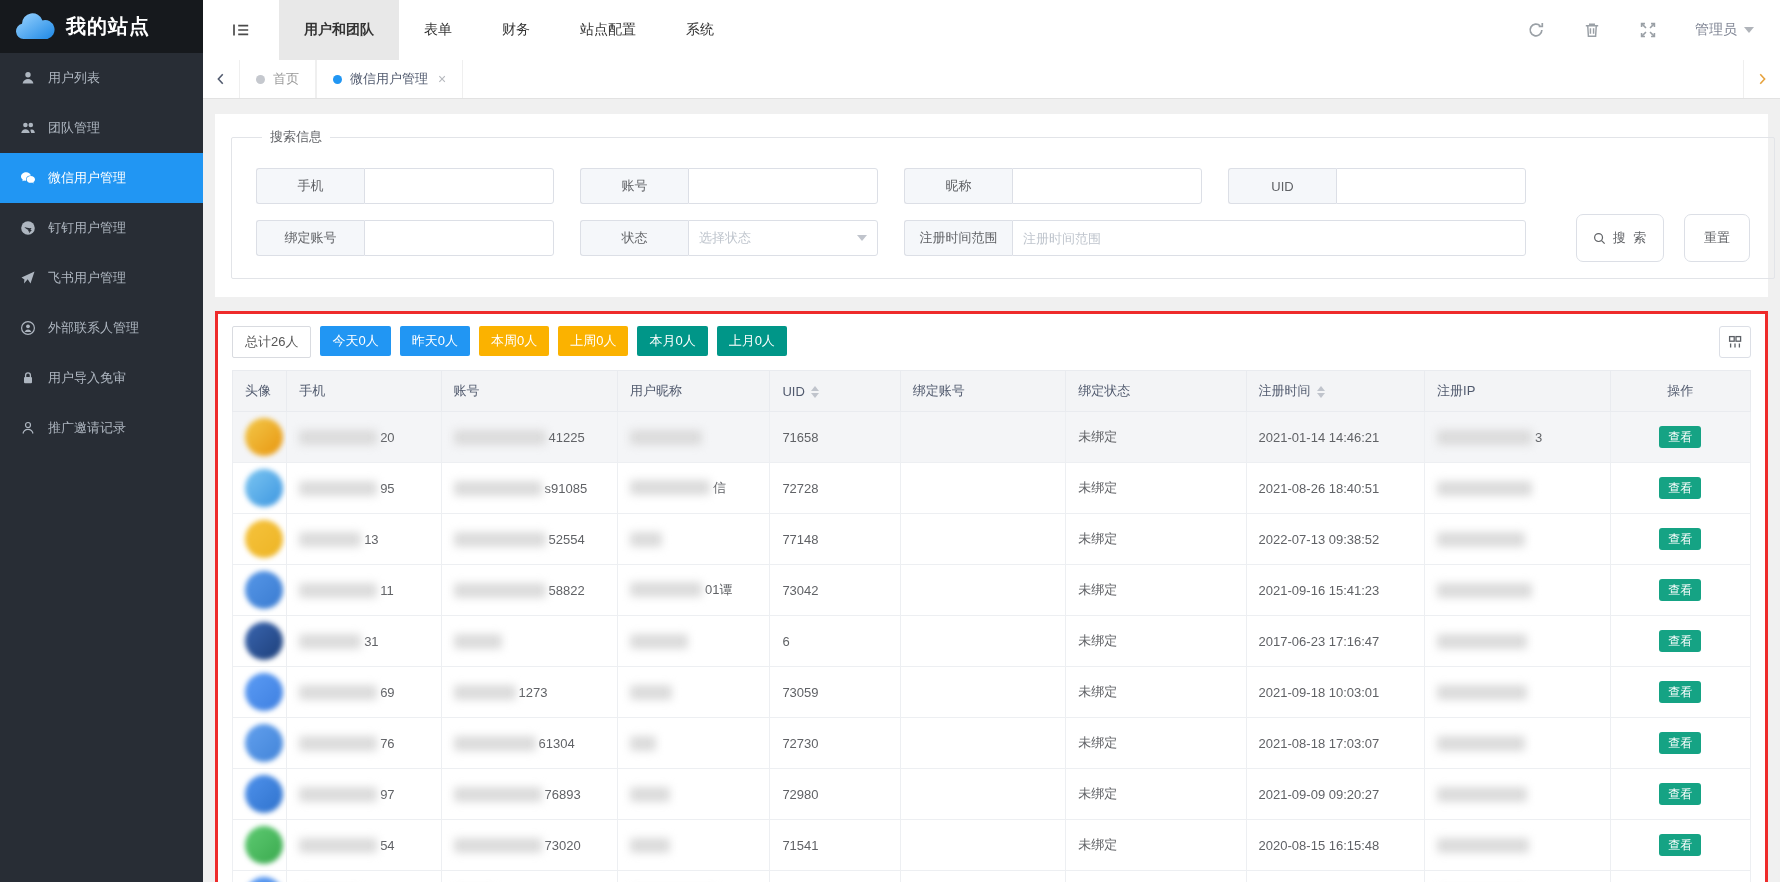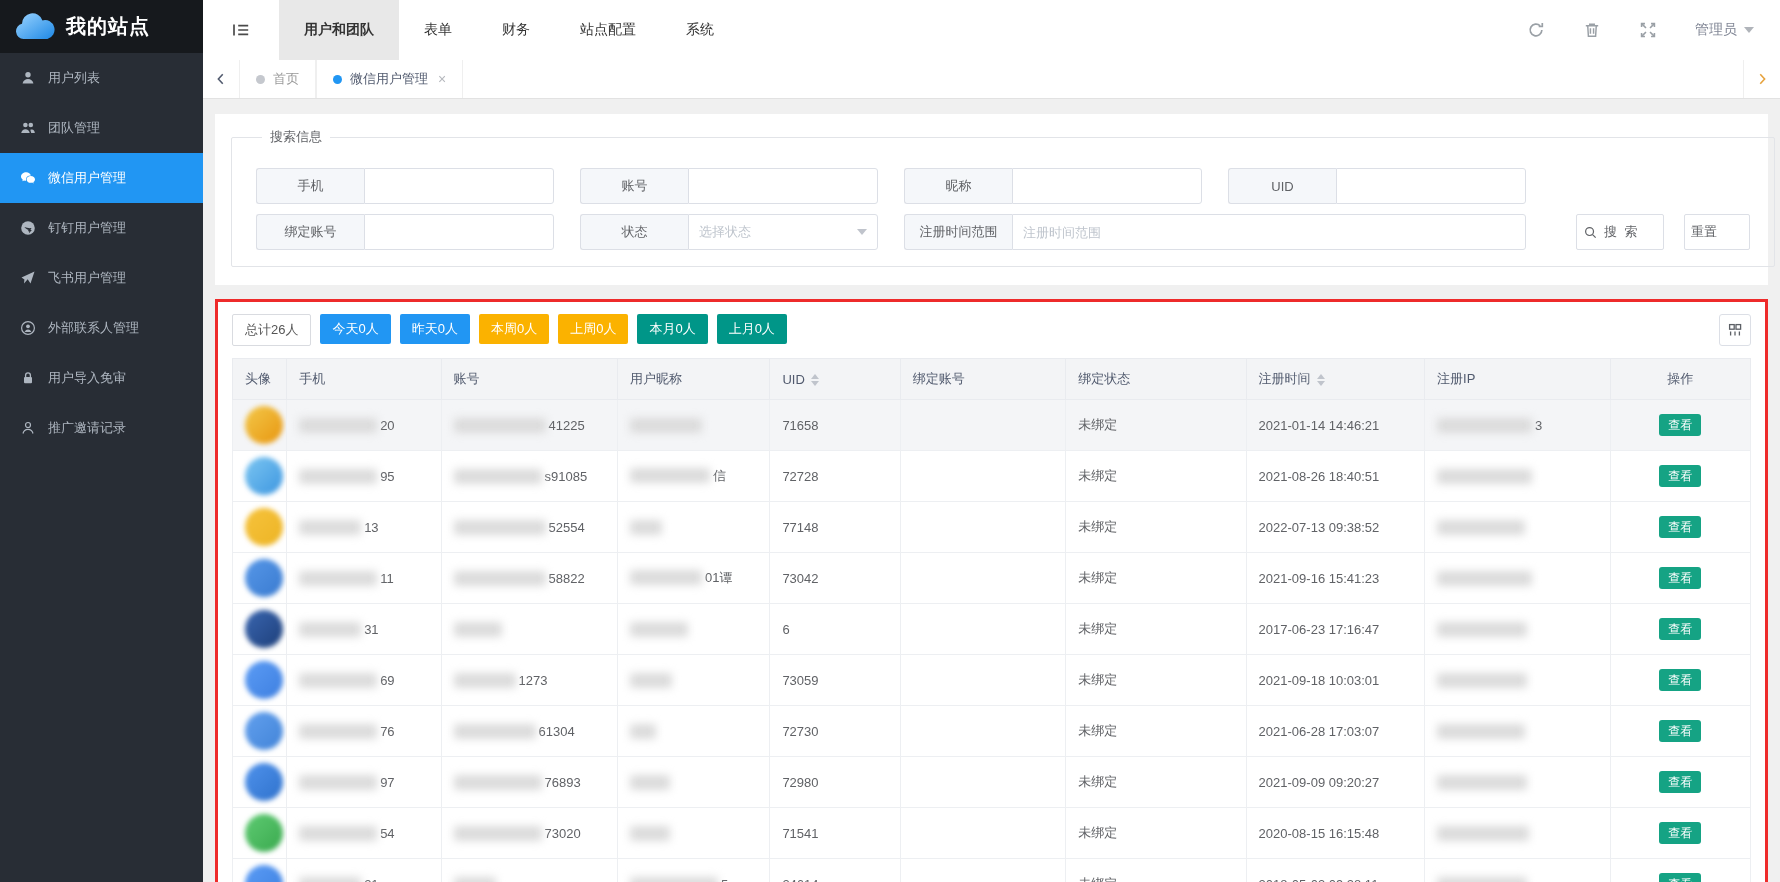--- a/index.html
+++ b/index.html
@@ -45,21 +45,21 @@
   legend{font-size:13px;color:#606266;padding:0 8px;margin-left:6px}
   .f-row{display:flex;align-items:center;margin-top:10px}
   .f-row:first-child{margin-top:2px}
   .field{display:flex;height:36px;width:298px;margin-right:26px;box-sizing:border-box}
   .field.wide{width:622px}
   .flabel{width:108px;background:#f5f7fa;border:1px solid #dcdfe6;border-right:none;display:flex;align-items:center;justify-content:center;font-size:13px;color:#606266;box-sizing:border-box;border-radius:3px 0 0 3px}
   .field input{flex:1;border:1px solid #dcdfe6;border-radius:0 3px 3px 0;outline:none;padding:0 10px;font-size:13px;color:#333;min-width:0;background:#fff}
   .field input::placeholder{color:#bfc5cd}
   .fselect{flex:1;border:1px solid #dcdfe6;border-radius:0 3px 3px 0;display:flex;align-items:center;justify-content:space-between;padding:0 10px;font-size:13px;color:#bfc5cd;background:#fff;cursor:pointer}
   .sel-caret{width:0;height:0;border-left:5px solid transparent;border-right:5px solid transparent;border-top:6px solid #c0c4cc}
-  .btn{height:36px;border:1px solid #dcdfe6;background:#fff;border-radius:2px;font-size:13px;color:#606266;display:inline-flex;align-items:center;cursor:pointer;box-sizing:border-box}
+  .btn{height:48px;border:1px solid #dcdfe6;background:#fff;border-radius:7px;font-size:13px;color:#606266;display:inline-flex;align-items:center;justify-content:center;cursor:pointer;box-sizing:border-box}
   .btn-search{width:88px;gap:6px;margin-left:24px;letter-spacing:2px}
   .btn-reset{width:66px;margin-left:20px}
   
   .table-card{background:#fff;border:3px solid #ee2b2b;padding:12px 14px;height:586px;box-sizing:border-box;overflow:hidden}
   .stats{display:flex;gap:9px;align-items:center}
   .stat{height:30px;padding:0 12px;display:inline-flex;align-items:center;font-size:13px;border-radius:2px;color:#fff;cursor:pointer;white-space:nowrap}
   .stat.plain{background:#fff;border:1px solid #d9dbe0;color:#555}
   .stat.blue{background:#2196f3}
   .stat.amber{background:#fbb200}
   .stat.teal{background:#009688}
@@ -432,21 +432,21 @@
           <tr>
             <td>
               <div class="avatar" style="background: linear-gradient(135deg, rgb(98, 160, 238), rgb(66, 132, 216));"></div>
             </td>
             <td><span class="blur" style="width: 78px;"></span><span>76</span></td>
             <td><span class="blur" style="width: 82px;"></span><span>61304</span></td>
             <td><span class="blur" style="width: 26px;"></span></td>
             <td>72730</td>
             <td></td>
             <td>未绑定</td>
-            <td>2021-06-28 17:03:07</td>
+            <td>2021-08-18 17:03:07</td>
             <td><span class="blur" style="width: 88px;"></span></td>
             <td class="t-center"><span class="view-btn">查看</span></td>
           </tr>
           <tr>
             <td>
               <div class="avatar" style="background: linear-gradient(135deg, rgb(79, 146, 236), rgb(47, 114, 204));"></div>
             </td>
             <td><span class="blur" style="width: 78px;"></span><span>97</span></td>
             <td><span class="blur" style="width: 88px;"></span><span>76893</span></td>
             <td><span class="blur" style="width: 40px;"></span></td>

